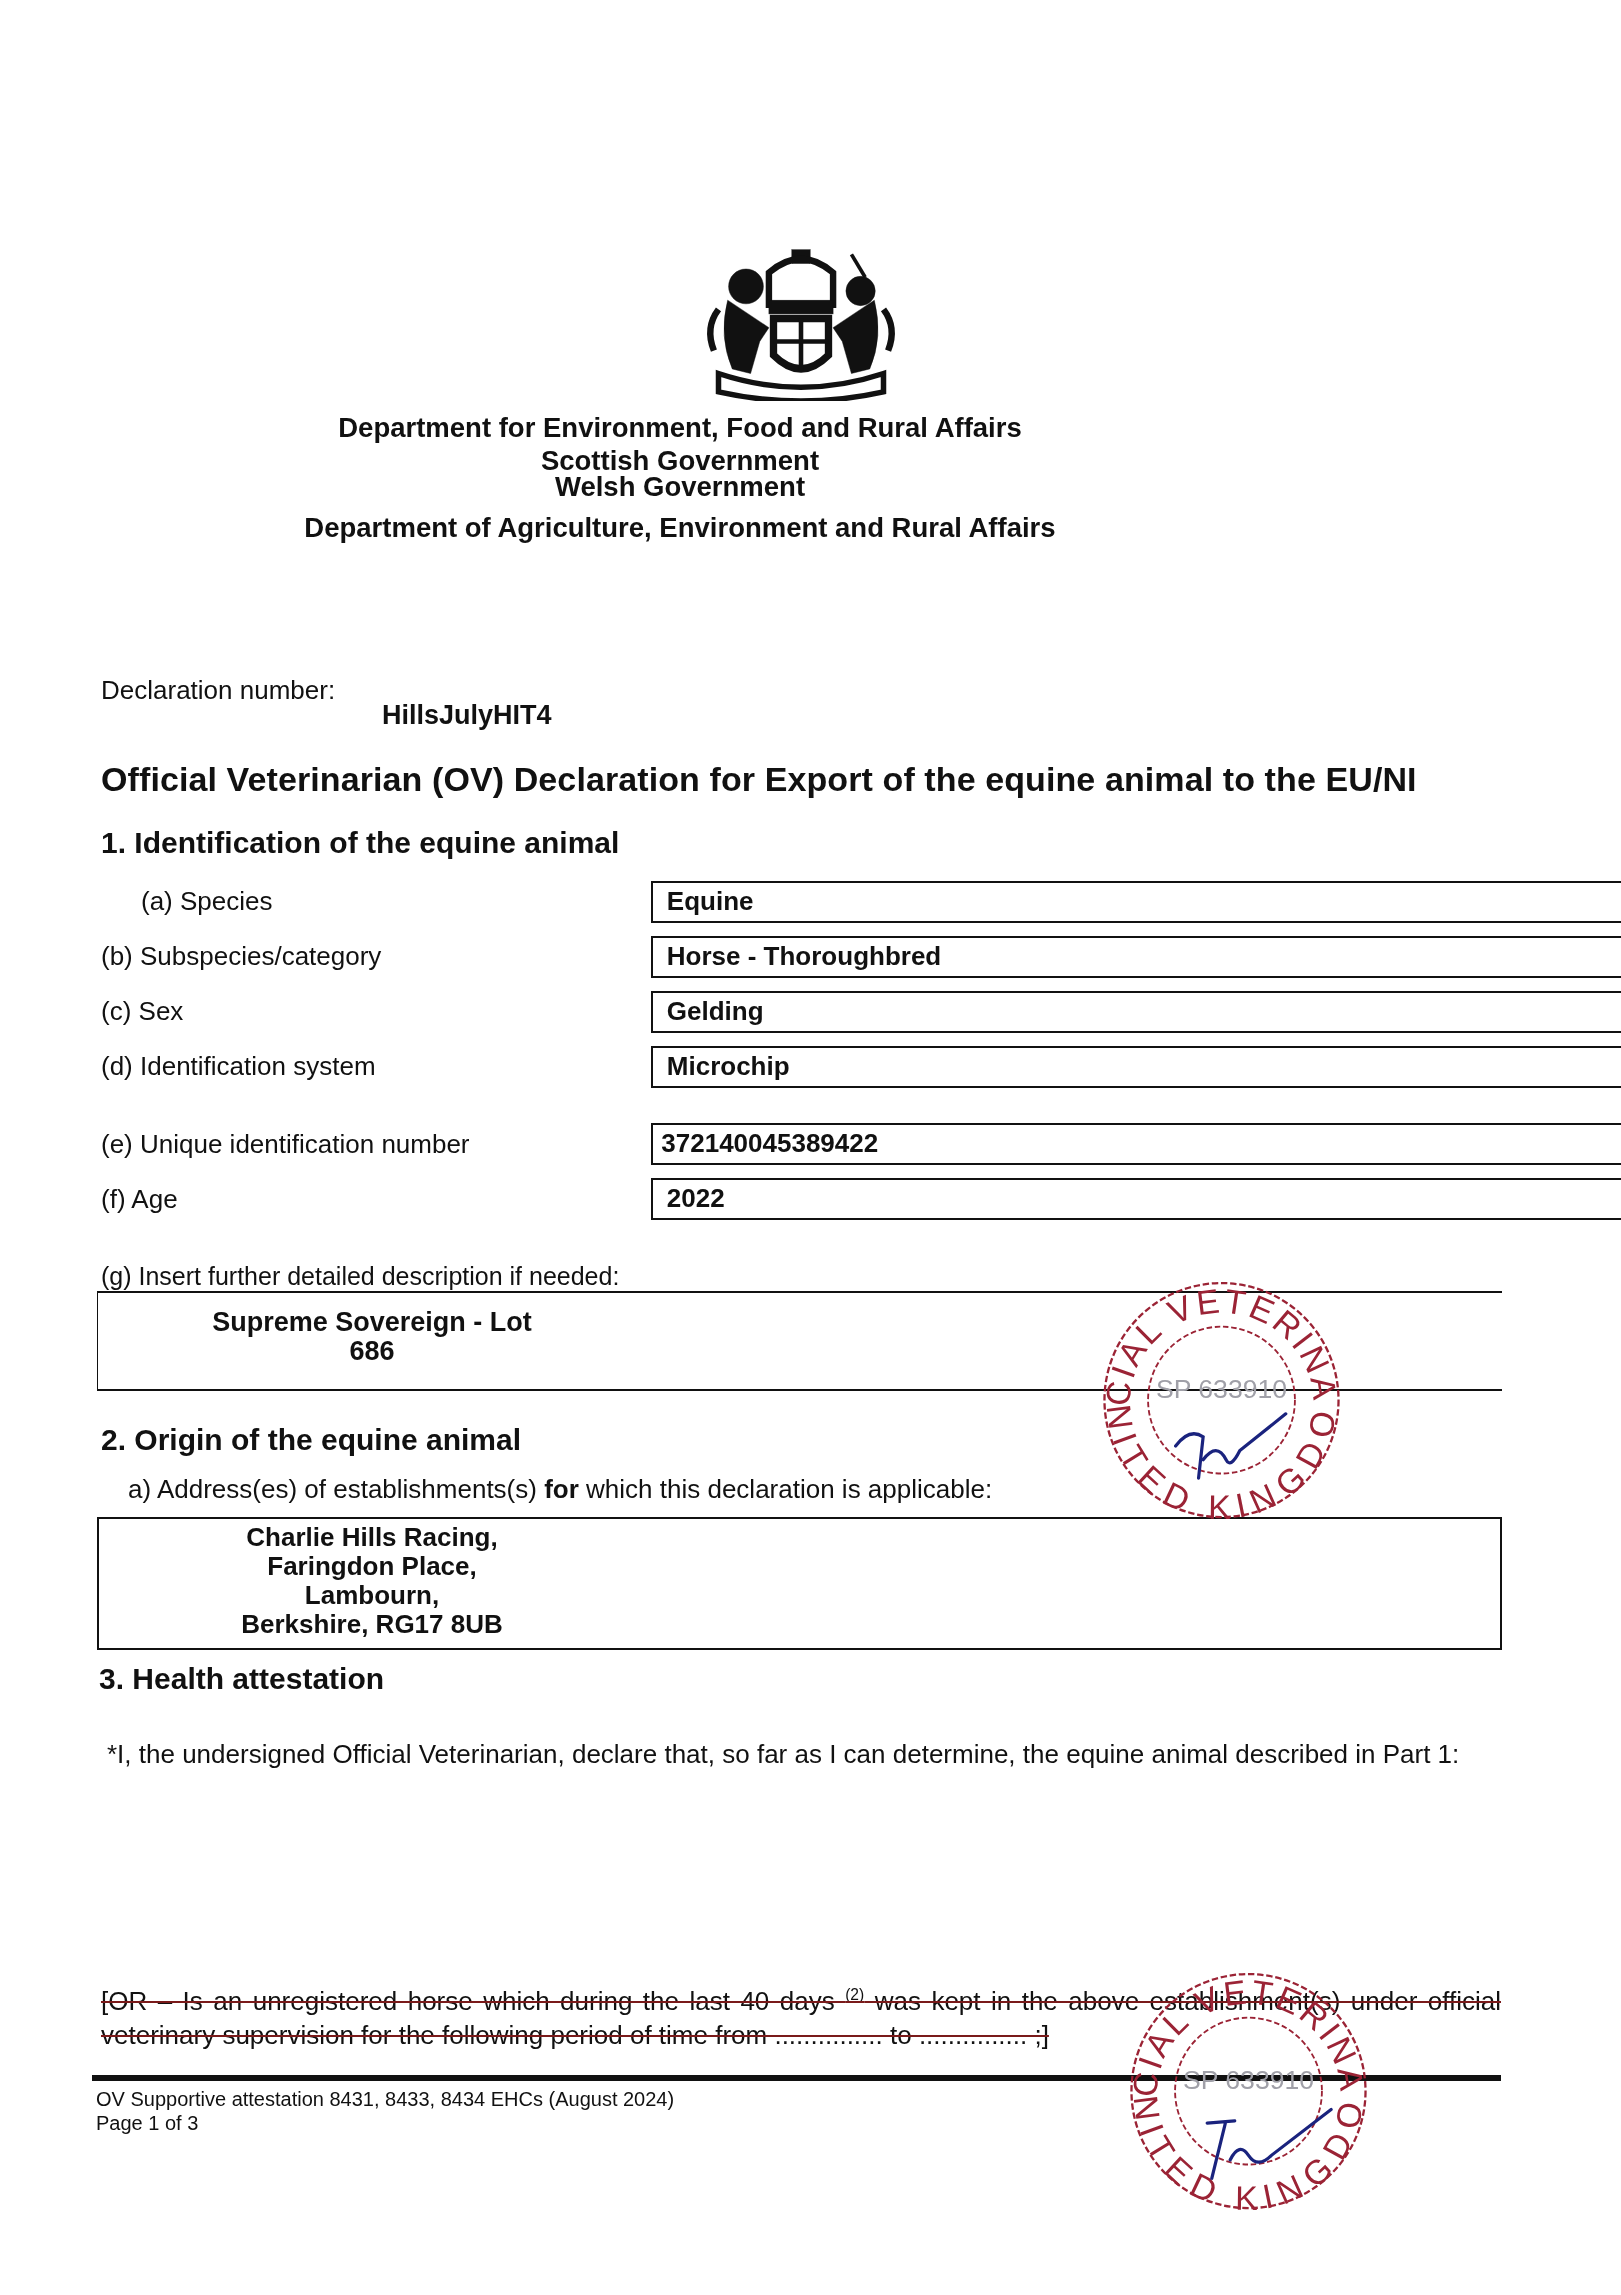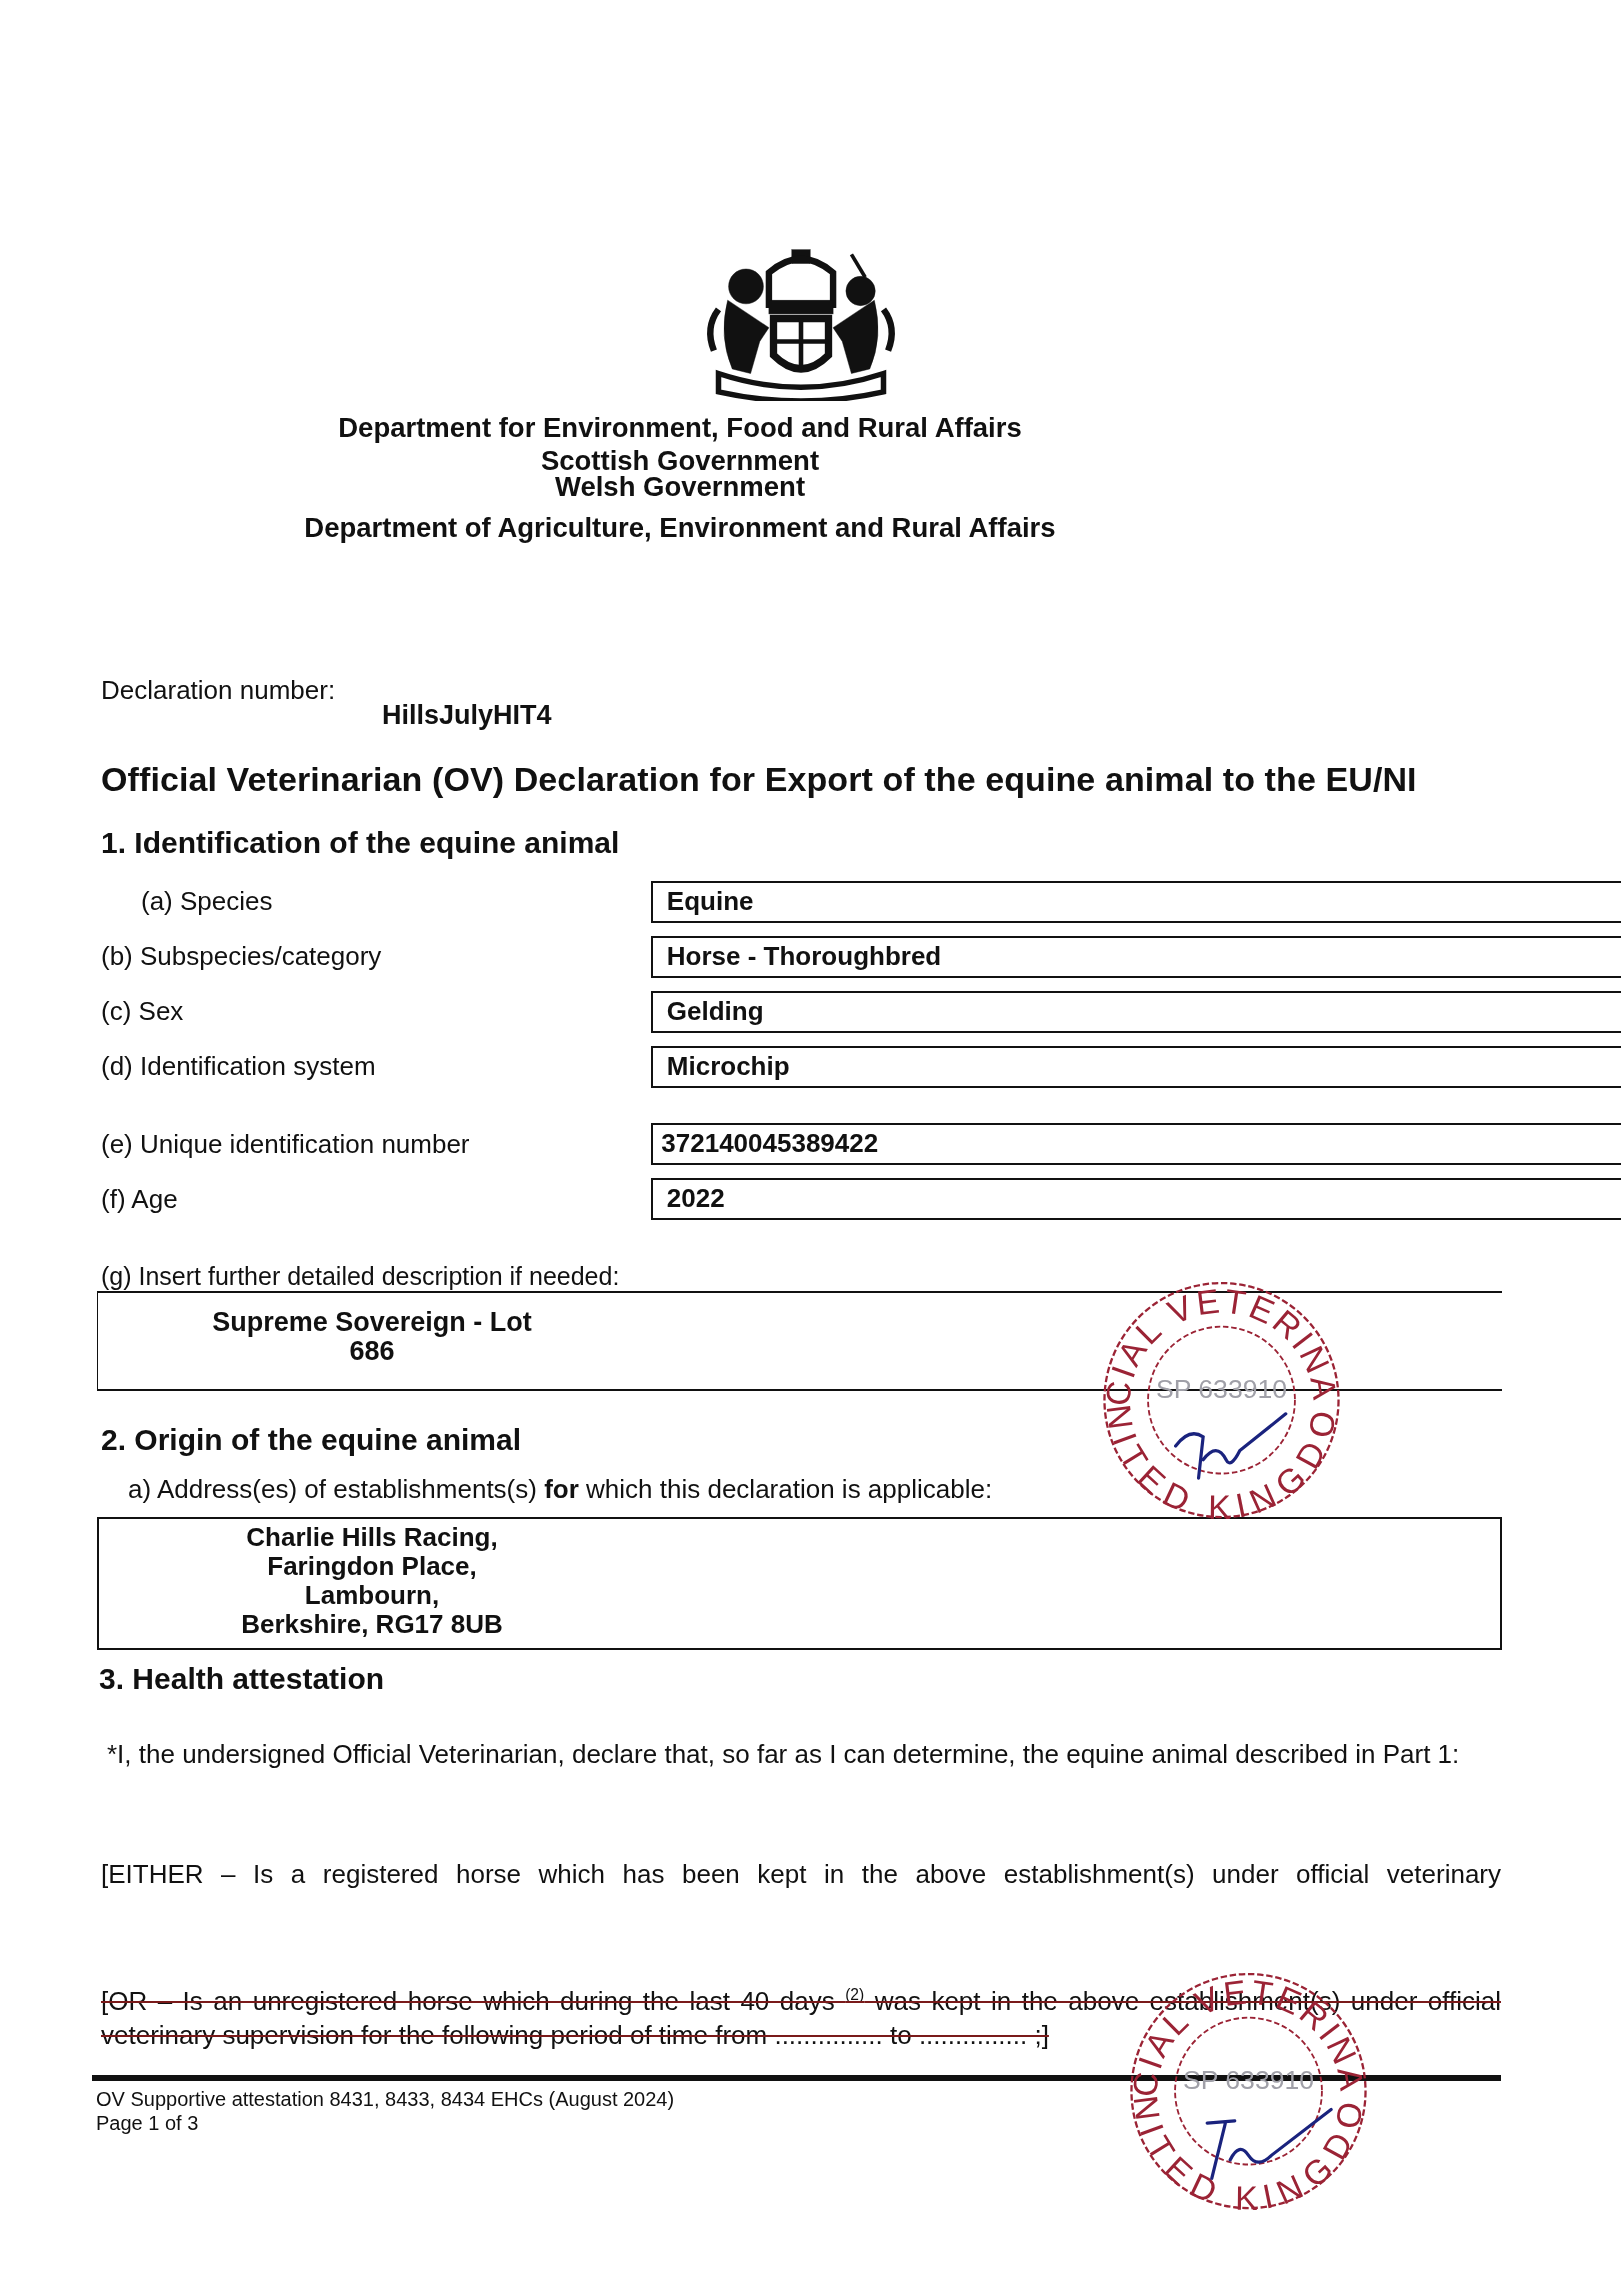--- a/index.html
+++ b/index.html
@@ -116,21 +116,20 @@
   <div>Faringdon Place,</div>
   <div>Lambourn,</div>
   <div>Berkshire, RG17 8UB</div>
 </div>
 
 <div class="abs sec-title" style="left:99px; top:1662px;">3. Health attestation</div>
 
 <div class="abs para" style="top:1726px; left:107px; width:1396px;">*I, the undersigned Official Veterinarian, declare that, so far as I can determine, the equine animal described in Part 1:</div>
 
 <div class="abs para" style="top:1846px;">
-  <div style="text-align:justify; text-align-last:justify;">[EITHER – Is a registered horse which has been kept in the above establishment(s) under official veterinary</div>
 </div>
 
 <div class="abs para strike-line" style="top:1967px;">
   <div style="text-align:justify; text-align-last:justify;"><span>[OR – Is an unregistered horse which during the last 40 days </span><sup style="font-size:15.6px;">(2)</sup><span> was kept in the above establishment(s) under official</span></div>
   <div>veterinary supervision for the following period of time from ............... to ............... ;]</div>
 </div>
 
 <div class="abs footer-rule"></div>
 <div class="abs footer-text">
   <div>OV Supportive attestation 8431, 8433, 8434 EHCs (August 2024)</div>

